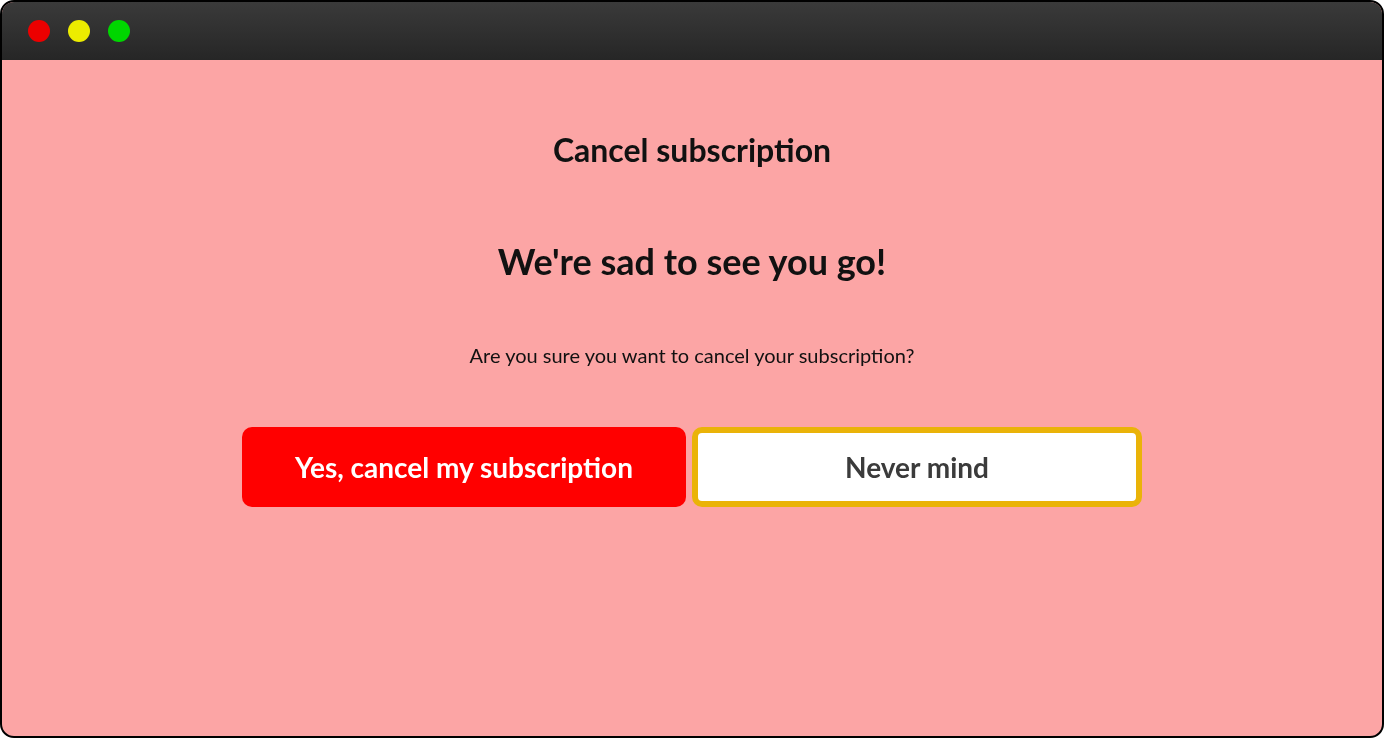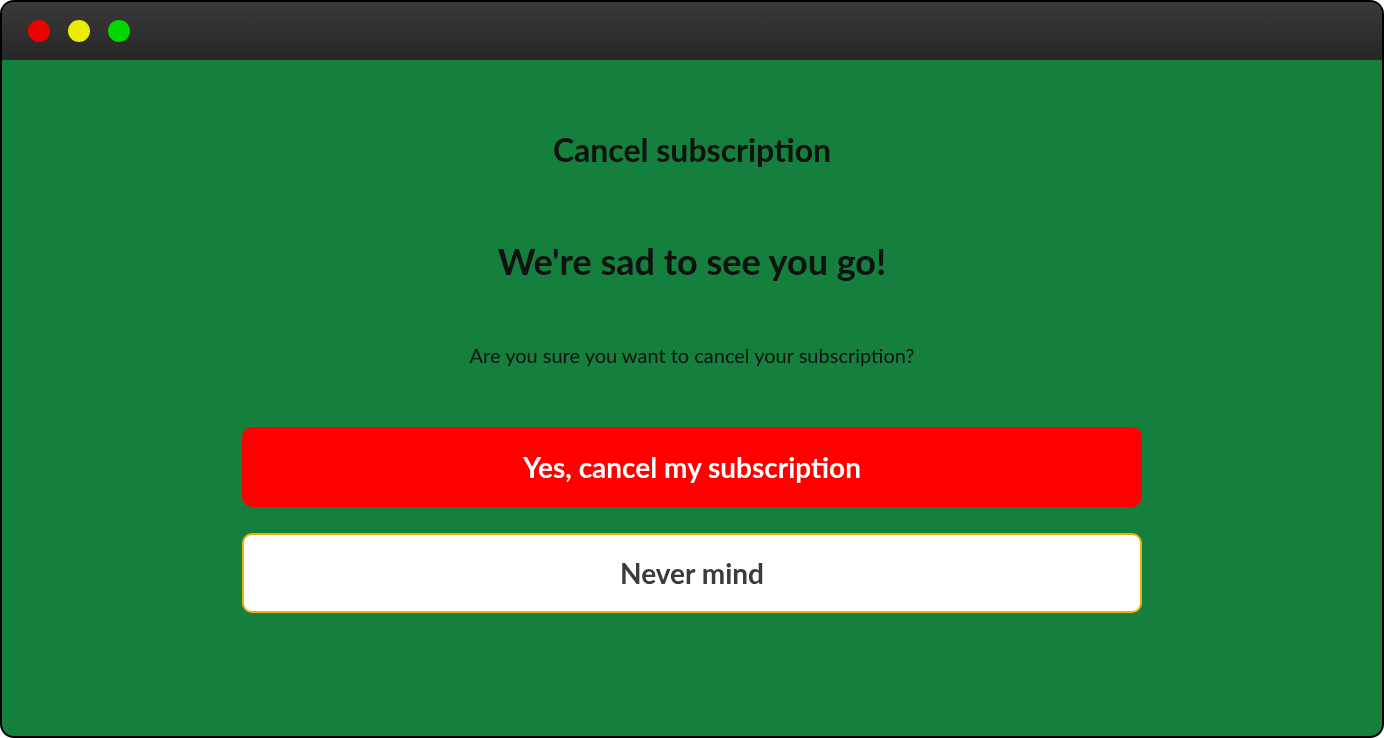--- a/index.html
+++ b/index.html
@@ -13,21 +13,21 @@
       width: 1384px;
       height: 738px;
       overflow: hidden;
     }
     .window {
       width: 100%;
       height: 100%;
       border: 2px solid #000;
       border-radius: 14px;
       overflow: hidden;
-      background: #15803d;
+      background: #fca5a5;
       display: flex;
       flex-direction: column;
     }
     .titlebar {
       height: 58px;
       background: linear-gradient(#3a3a3a, #262626);
       display: flex;
       align-items: center;
       padding-left: 26px;
       gap: 18px;
@@ -62,22 +62,22 @@
       font-weight: bold;
     }
     .dialog-message-2 {
       font-size: 20px;
       color: #111;
       margin-bottom: 60px;
     }
     .button-stack {
       width: 900px;
       display: flex;
-      flex-direction: column;
-      gap: 26px;
+      flex-direction: row;
+      gap: 6px;
     }
     .btn {
       width: 100%;
       height: 80px;
       border-radius: 10px;
       font-size: 28px;
       font-weight: 700;
       cursor: pointer;
       display: flex;
       align-items: center;
@@ -85,21 +85,21 @@
       font-family: inherit;
     }
     .btn-primary {
       background: #ff0000;
       color: #ffffff;
       border: none;
     }
     .btn-secondary {
       background: #ffffff;
       color: #3b3b3b;
-      border: 2px solid #eab308;
+      border: 6px solid #eab308;
     }
   </style>
 </head>
 <body>
 
 <div class="window">
   <div class="titlebar">
     <div class="traffic-light tl-red"></div>
     <div class="traffic-light tl-yellow"></div>
     <div class="traffic-light tl-green"></div>

